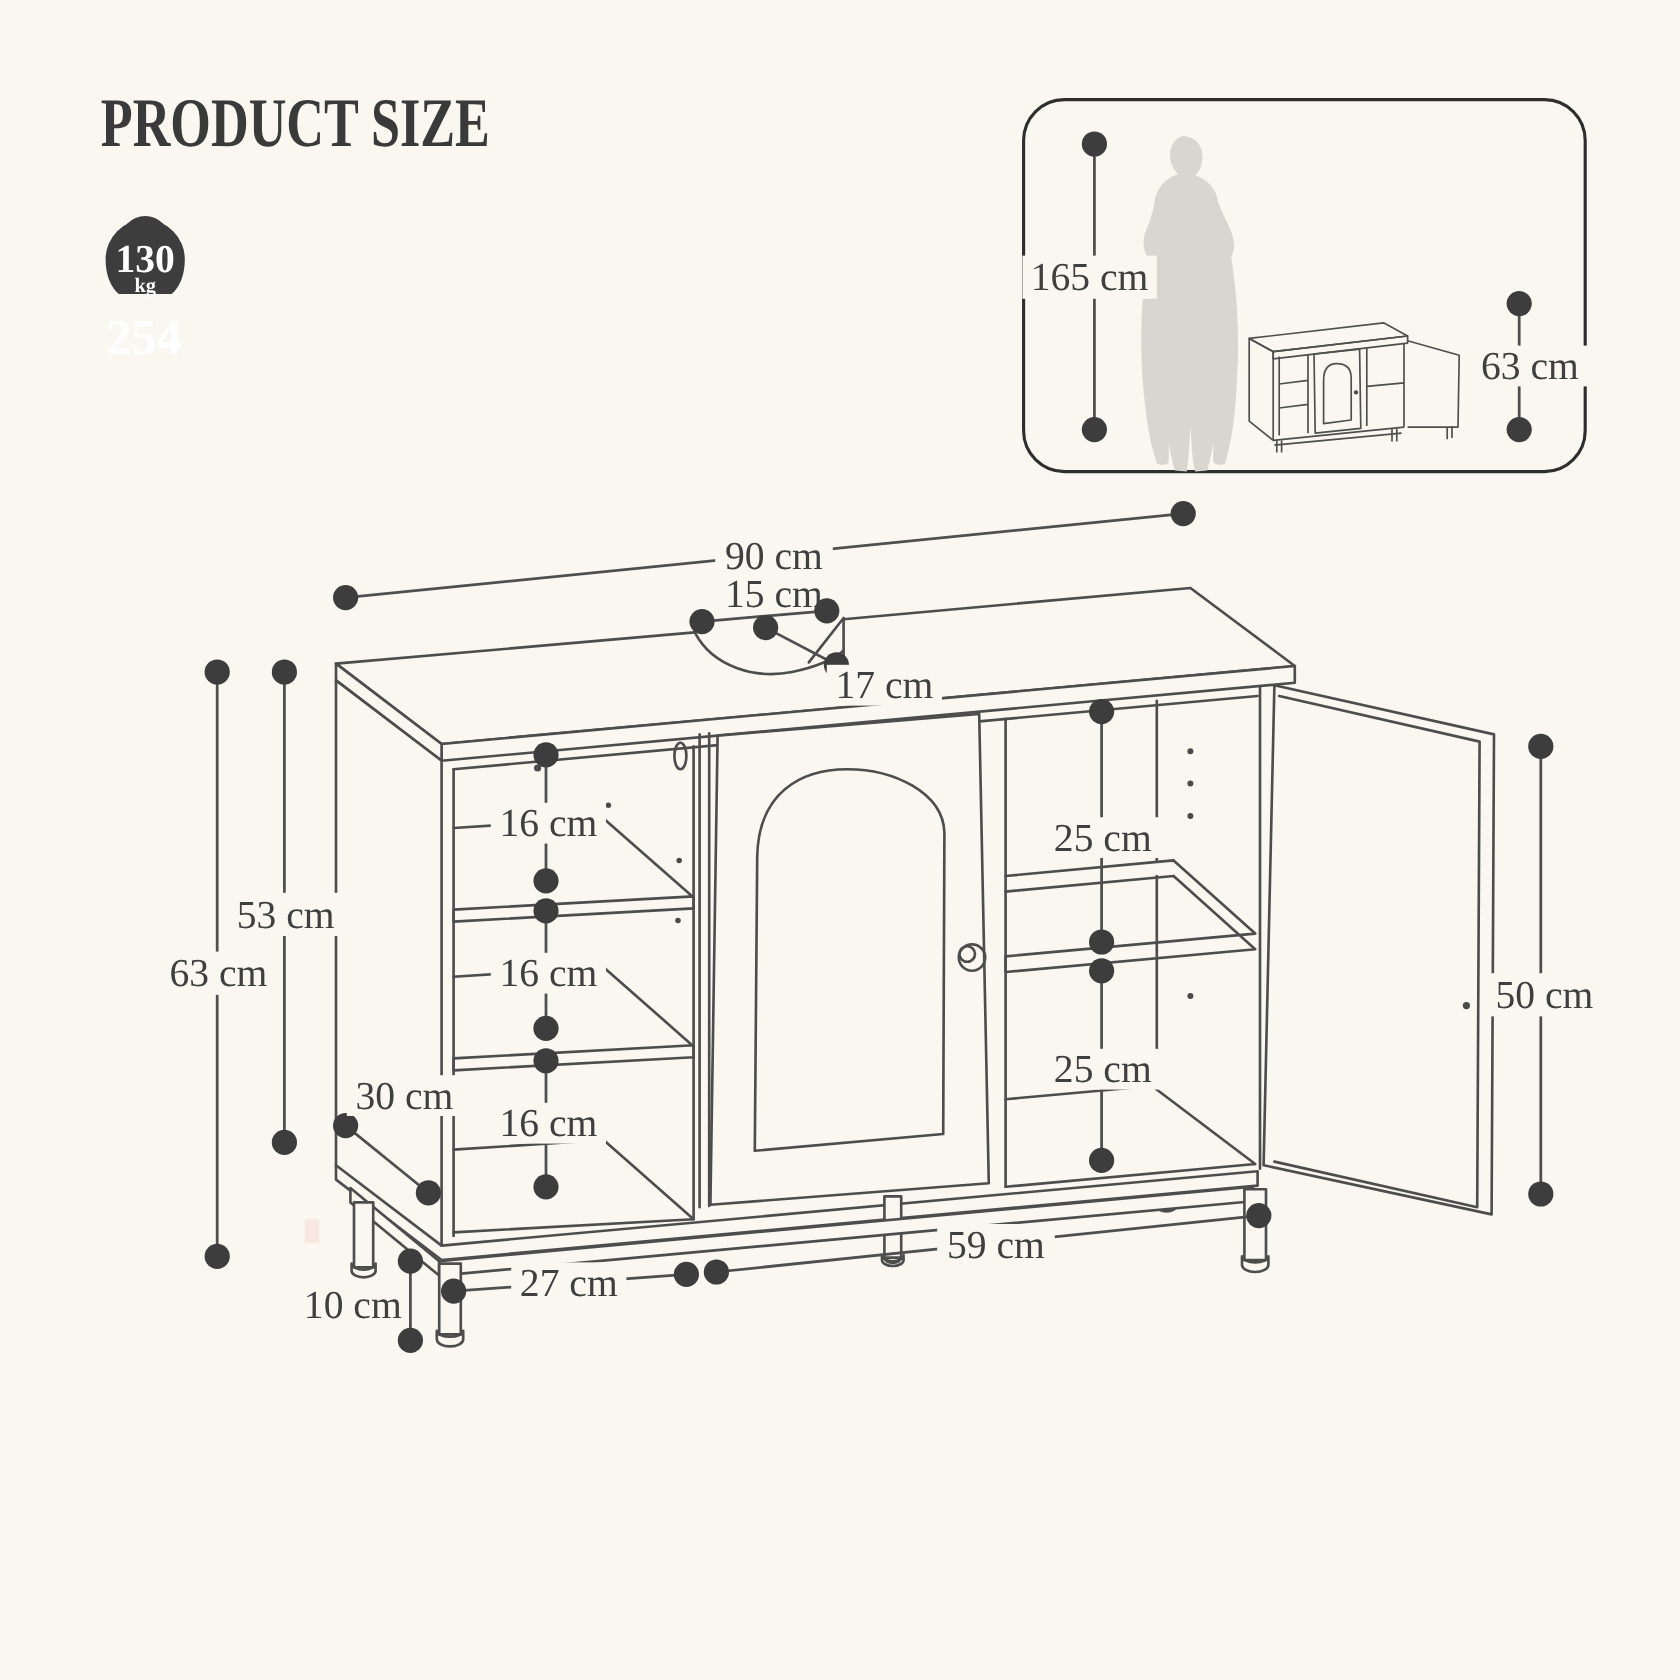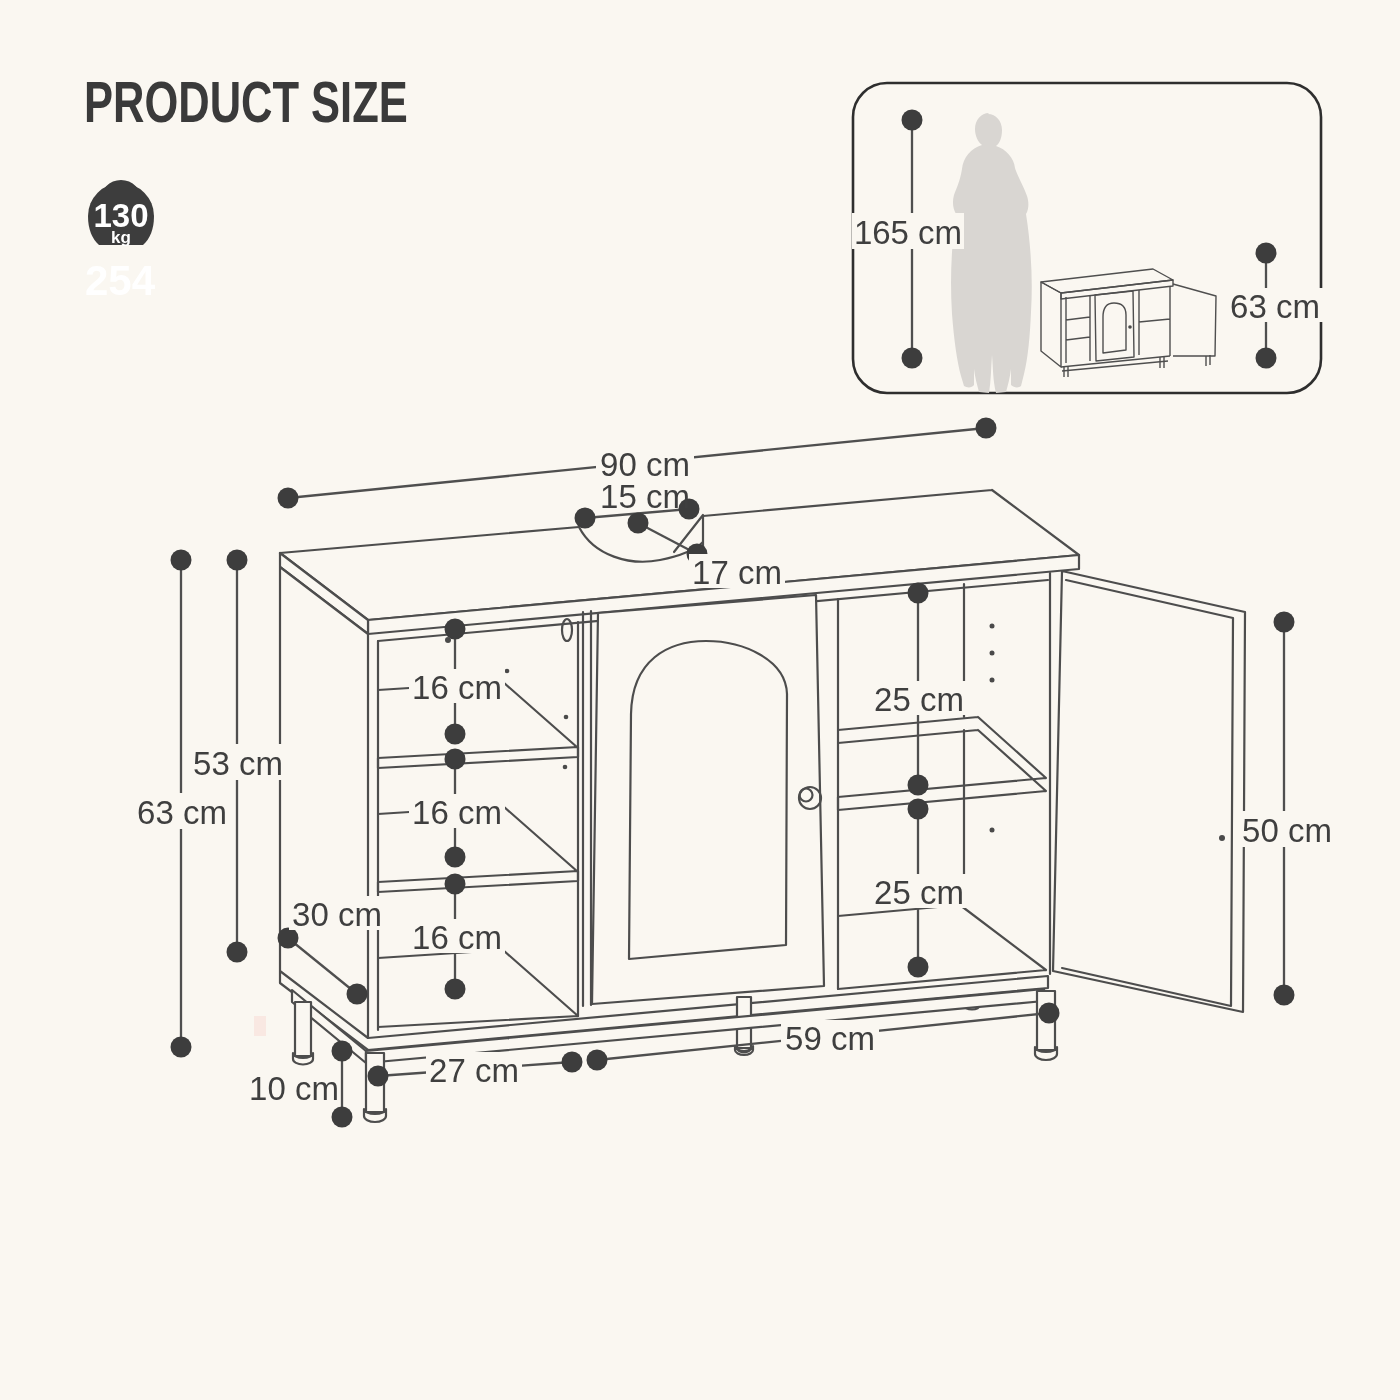--- a/index.html
+++ b/index.html
@@ -1,17 +1,17 @@
 <!DOCTYPE html>
 <html><head>
 <meta charset="utf-8">
 <style>
   html,body{margin:0;padding:0;background:#e8e8e8;}
   .page{position:relative;width:1400px;height:1400px;background:#FAF7F1;overflow:hidden;
-        font-family:Liberation Sans, sans-serif;}
+        font-family:Liberation Serif, serif;}
   svg{position:absolute;left:0;top:0;}
   .dline{stroke:#4f4f4f;stroke-width:2.3;fill:none;}
   .cline{stroke:#4d4d4d;stroke-width:2.2;fill:none;stroke-linejoin:round;stroke-linecap:round;}
   .cfill{fill:#FAF7F1;stroke:#4d4d4d;stroke-width:2.2;stroke-linejoin:round;}
   .thin{stroke:#4f4f4f;stroke-width:1.4;fill:none;stroke-linejoin:round;}
   .dot{fill:#3d3d3d;}
   .pin{fill:#4a4a4a;}
   .lbl{fill:#3f3f3f;font-size:33px;}
   .lblbg{fill:#FAF7F1;}
   .ttl{fill:#3a3a3a;font-weight:bold;font-size:58px;letter-spacing:0px;}

